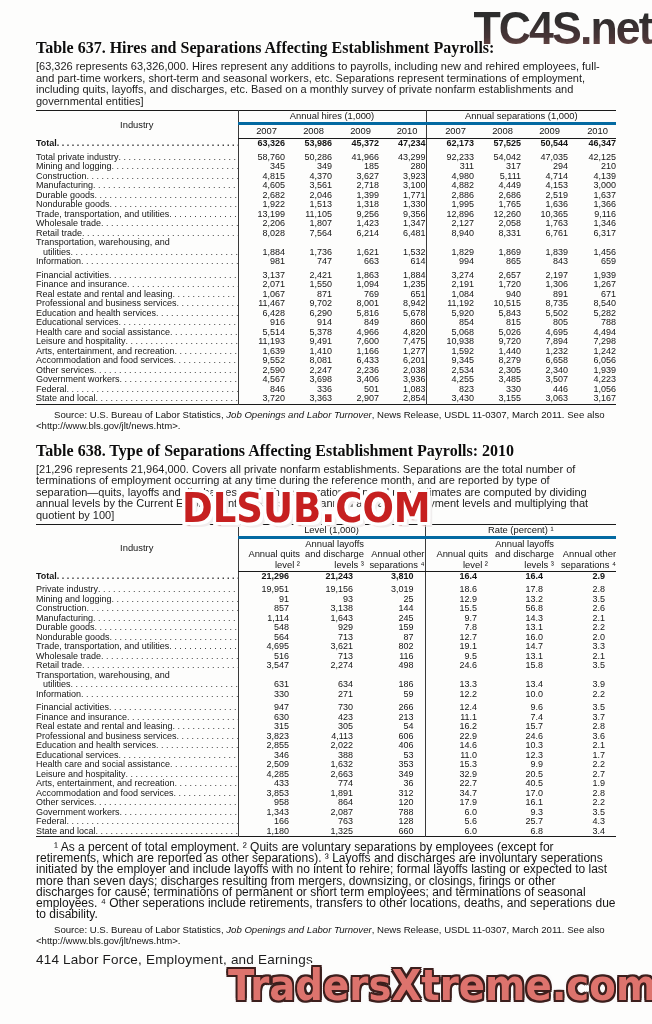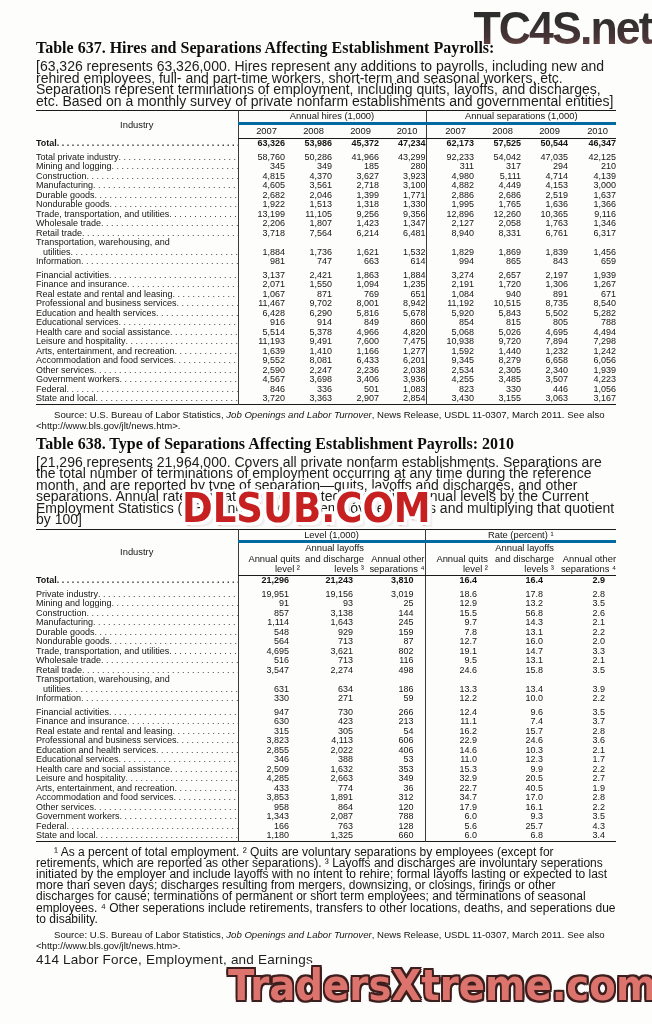--- a/index.html
+++ b/index.html
@@ -1,21 +1,21 @@
 <!DOCTYPE html>
 <html><head>
 <meta charset="utf-8">
 <style>
   html,body{margin:0;padding:0;background:#888;}
   .page{position:relative;width:652px;height:1024px;background:#fdfdfc;overflow:hidden;
         font-family:"Liberation Sans",sans-serif;color:#141414;}
   .content{position:absolute;left:36px;top:38px;width:580px;}
 
   .tbl-title{font-family:"Liberation Serif",serif;font-weight:bold;font-size:16px;line-height:19px;color:#0d0d0d;}
-  .tbl-note{font-size:14px;line-height:11.5px;margin:4px 0 3px 0;color:#1c1c1c;}
+  .tbl-note{font-size:11px;line-height:11.5px;margin:4px 12px 3px 0;color:#1c1c1c;}
 
   table.stat{border-collapse:collapse;table-layout:fixed;width:580px;font-size:9px;
              border-top:1.5px solid #1a1a1a;border-bottom:1.5px solid #1a1a1a;}
   table.stat th,table.stat td{padding:0;font-weight:inherit;}
   thead th{font-size:9.4px;font-weight:normal;line-height:10.6px;}
   th.ind-h{text-align:center;vertical-align:middle;}
   th.grp{text-align:center;border-bottom:3px solid #0369a1;padding:2px 0 1px 0;margin-left:23px;}
   th.vdiv, td.vdiv{border-left:1px solid #3a3a3a;}
   tr.years th{text-align:right;padding:1px 8px 2px 0;margin-left:48px;}
   tr.hdr-bottom th{border-bottom:1.4px solid #1a1a1a;}
@@ -34,21 +34,21 @@
   td.ind0{padding-left:1px;}
   td.ind1{padding-left:11px;}
   td.ind2{padding-left:21px;}
   td.indT{padding-left:14px;}
   .wrap2 .txt{padding-left:7px;}
 
   .src{font-size:9.6px;line-height:11px;margin-top:4px;text-indent:18px;}
   .src .it{font-style:italic;}
   .fnotes{font-size:12px;line-height:11.2px;margin-top:5px;text-indent:18px;}
 
-  .t638-title{margin-top:3px;}
+  .t638-title{margin-top:10px;}
 
   .page-footer-left{position:absolute;left:36px;top:952px;font-size:13.5px;color:#1c1c1c;letter-spacing:.2px;}
   .page-footer-right{position:absolute;left:292px;top:966px;font-size:9.5px;color:#2a2a2a;}
 
   
   .wm{position:absolute;pointer-events:none;white-space:nowrap;}
   .wm-top{top:0px;right:0px;font-family:"Liberation Sans",sans-serif;font-weight:bold;font-size:47px;
           letter-spacing:-2px;transform:scaleX(.95);transform-origin:100% 0;
           background:linear-gradient(180deg,#2d2d2d 30%,#463436 68%,#8a5a52 100%);
           -webkit-background-clip:text;background-clip:text;color:transparent;z-index:9;}
@@ -253,21 +253,21 @@
             <td class="num">1,763</td>
             <td class="num">1,346</td>
           </tr>
           <tr>
             <td class="lbl ind2">
               <div class="cellflex">
                 <span class="txt">Retail trade</span>
                 <span class="dots"></span>
               </div>
             </td>
-            <td class="num vdiv">3,718</td>
+            <td class="num vdiv">8,028</td>
             <td class="num">7,564</td>
             <td class="num">6,214</td>
             <td class="num">6,481</td>
             <td class="num vdiv">8,940</td>
             <td class="num">8,331</td>
             <td class="num">6,761</td>
             <td class="num">6,317</td>
           </tr>
           <tr>
             <td class="lbl ind2">

